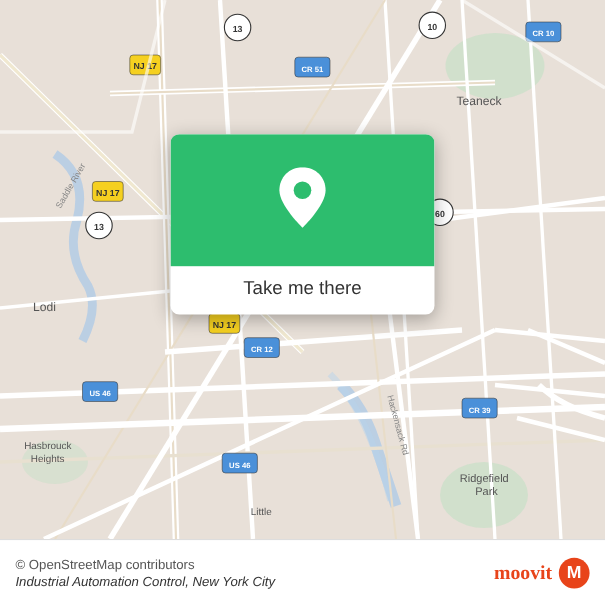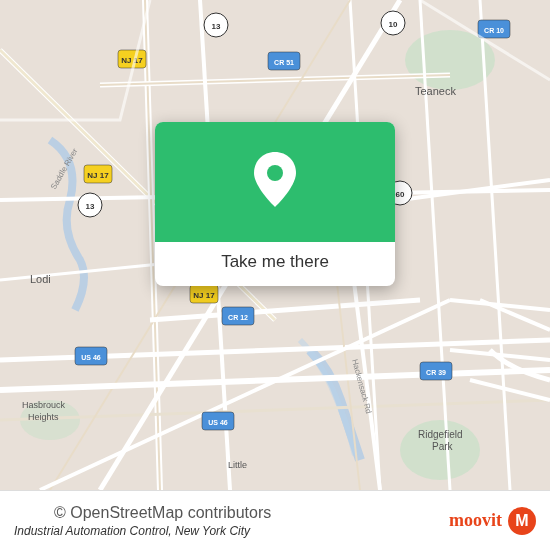--- a/index.html
+++ b/index.html
@@ -67,23 +67,22 @@
       height: 60px;
       background: white;
       border-top: 1px solid #ddd;
       display: flex;
       align-items: center;
       justify-content: space-between;
       padding: 0 14px;
     }
 
     #attribution {
-      font-size: 16px;
+      font-size: 12px;
       color: #555;
-      margin-left: 40px;
     }
 
     #moovit-logo {
       display: flex;
       align-items: center;
       gap: 6px;
     }
 
     #moovit-icon {
       width: 28px;

